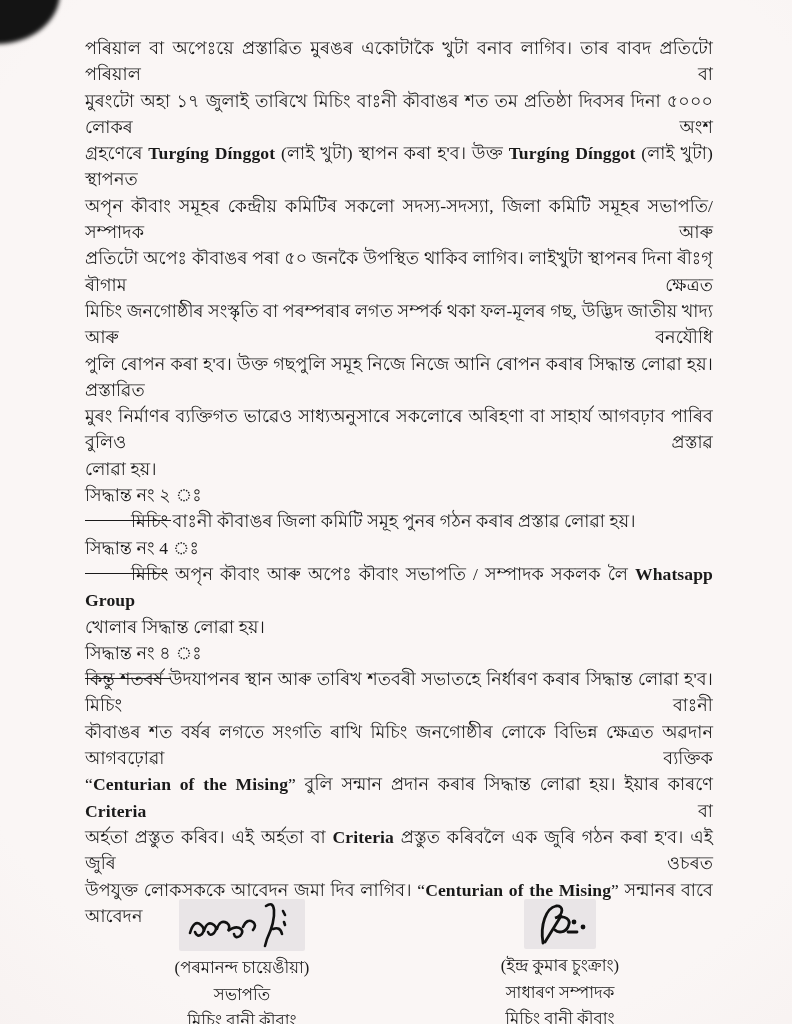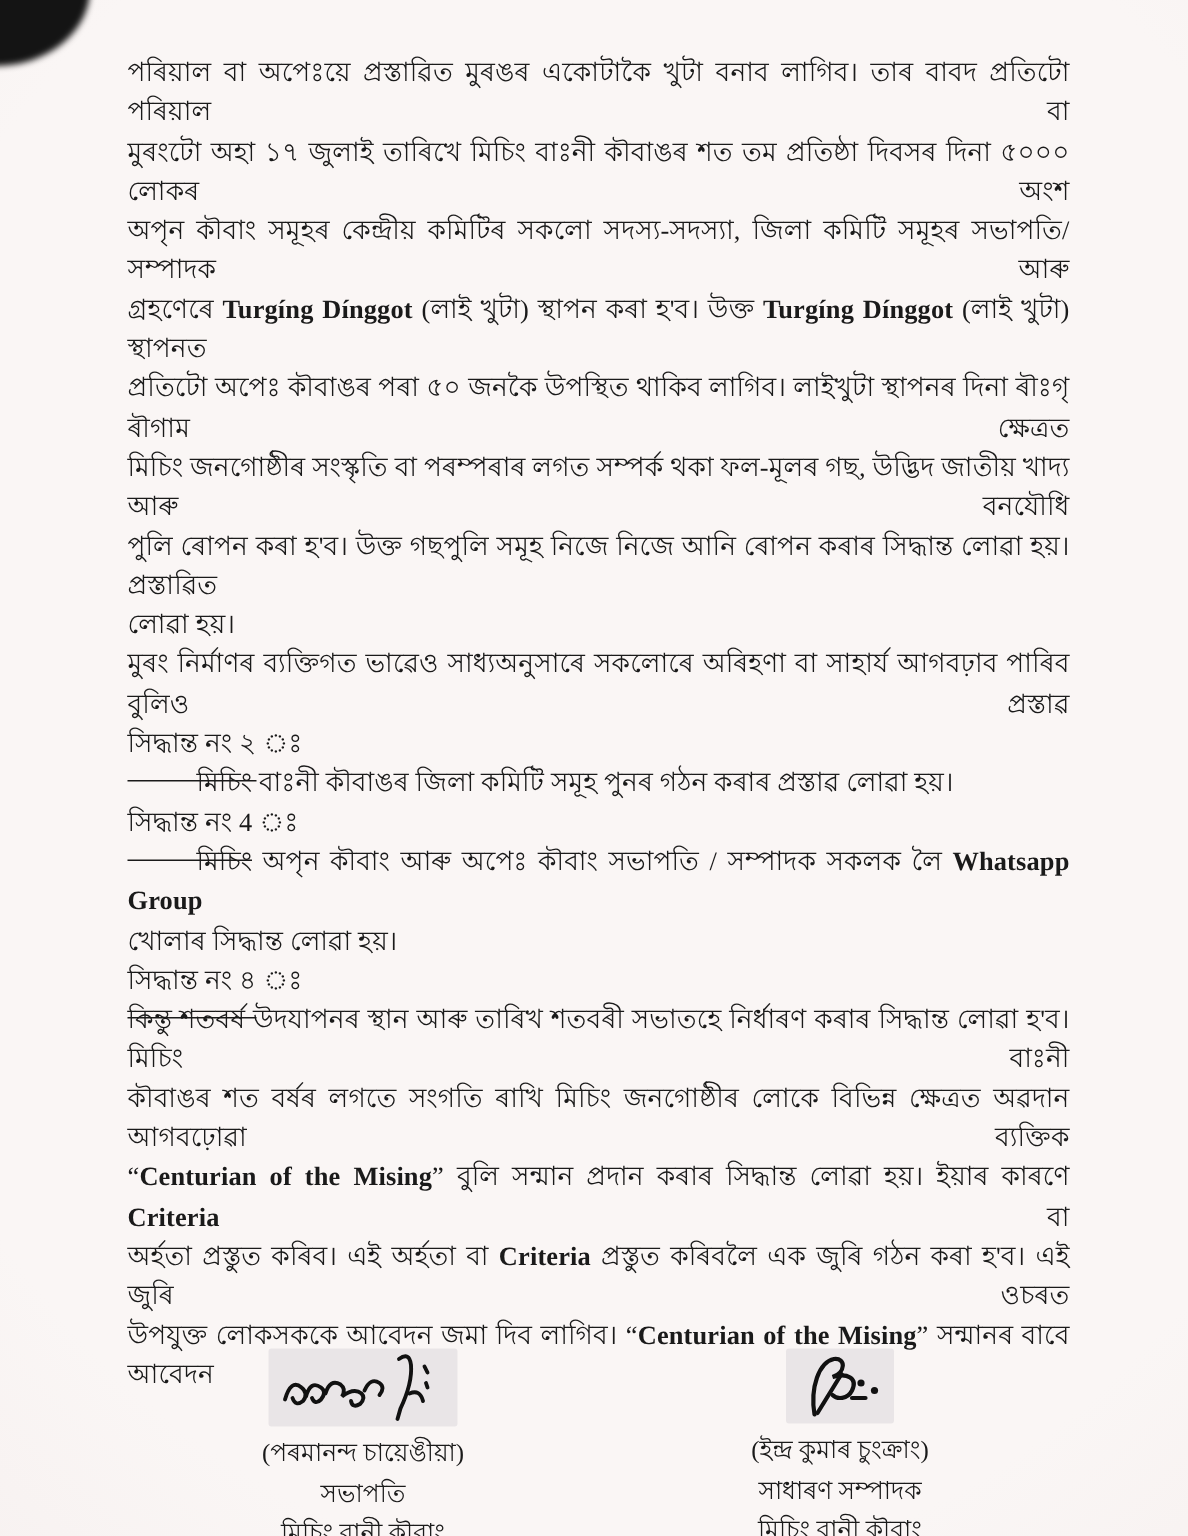--- a/index.html
+++ b/index.html
@@ -31,27 +31,27 @@
 </head>
 <body>
 
 <div class="page">
   <div class="scan-corner"></div>
 
   <div class="doc">
     <div>
         <div class="line just">পৰিয়াল বা অপেঃয়ে প্ৰস্তাৱিত মুৰঙৰ একোটাকৈ খুটা বনাব লাগিব। তাৰ বাবদ প্ৰতিটো পৰিয়াল বা</div>
         <div class="line just">মুৰংটো অহা ১৭ জুলাই তাৰিখে মিচিং বাঃনী কৗবাঙৰ শত তম প্ৰতিষ্ঠা দিবসৰ দিনা ৫০০০ লোকৰ অংশ</div>
+        <div class="line just">গ্ৰহণেৰে <b>Turgíng Dínggot</b> (লাই খুটা) স্থাপন কৰা হ'ব। উক্ত <b>Turgíng Dínggot</b> (লাই খুটা) স্থাপনত</div>
         <div class="line just">অপৃন কৗবাং সমূহৰ কেন্দ্ৰীয় কমিটিৰ সকলো সদস্য-সদস্যা, জিলা কমিটি সমূহৰ সভাপতি/সম্পাদক আৰু</div>
-        <div class="line just">গ্ৰহণেৰে <b>Turgíng Dínggot</b> (লাই খুটা) স্থাপন কৰা হ'ব। উক্ত <b>Turgíng Dínggot</b> (লাই খুটা) স্থাপনত</div>
         <div class="line just">প্ৰতিটো অপেঃ কৗবাঙৰ পৰা ৫০ জনকৈ উপস্থিত থাকিব লাগিব। লাইখুটা স্থাপনৰ দিনা ৰৗঃগৃ ৰৗগাম ক্ষেত্ৰত</div>
         <div class="line just">মিচিং জনগোষ্ঠীৰ সংস্কৃতি বা পৰম্পৰাৰ লগত সম্পৰ্ক থকা ফল-মূলৰ গছ, উদ্ভিদ জাতীয় খাদ্য আৰু বনযৌধি</div>
         <div class="line just">পুলি ৰোপন কৰা হ'ব। উক্ত গছপুলি সমূহ নিজে নিজে আনি ৰোপন কৰাৰ সিদ্ধান্ত লোৱা হয়। প্ৰস্তাৱিত</div>
+        <div class="line just">মুৰং নিৰ্মাণৰ ব্যক্তিগত ভাৱেও সাধ্যঅনুসাৰে সকলোৰে অৰিহণা বা সাহাৰ্য আগবঢ়াব পাৰিব বুলিও প্ৰস্তাৱ</div>
         <div class="line">লোৱা হয়।</div>
-        <div class="line just">মুৰং নিৰ্মাণৰ ব্যক্তিগত ভাৱেও সাধ্যঅনুসাৰে সকলোৰে অৰিহণা বা সাহাৰ্য আগবঢ়াব পাৰিব বুলিও প্ৰস্তাৱ</div>
       </div>
 
     <div class="sec-head"><span class="u">সিদ্ধান্ত নং ২</span><span> ঃ</span></div>
     <div>
         <div class="line ind">মিচিং বাঃনী কৗবাঙৰ জিলা কমিটি সমূহ পুনৰ গঠন কৰাৰ প্ৰস্তাৱ লোৱা হয়।</div>
       </div>
 
     <div class="sec-head"><span class="u">সিদ্ধান্ত নং 4</span><span> ঃ</span></div>
     <div>
         <div class="line just ind">মিচিং অপৃন কৗবাং আৰু অপেঃ কৗবাং সভাপতি / সম্পাদক সকলক লৈ <b>Whatsapp Group</b></div>

